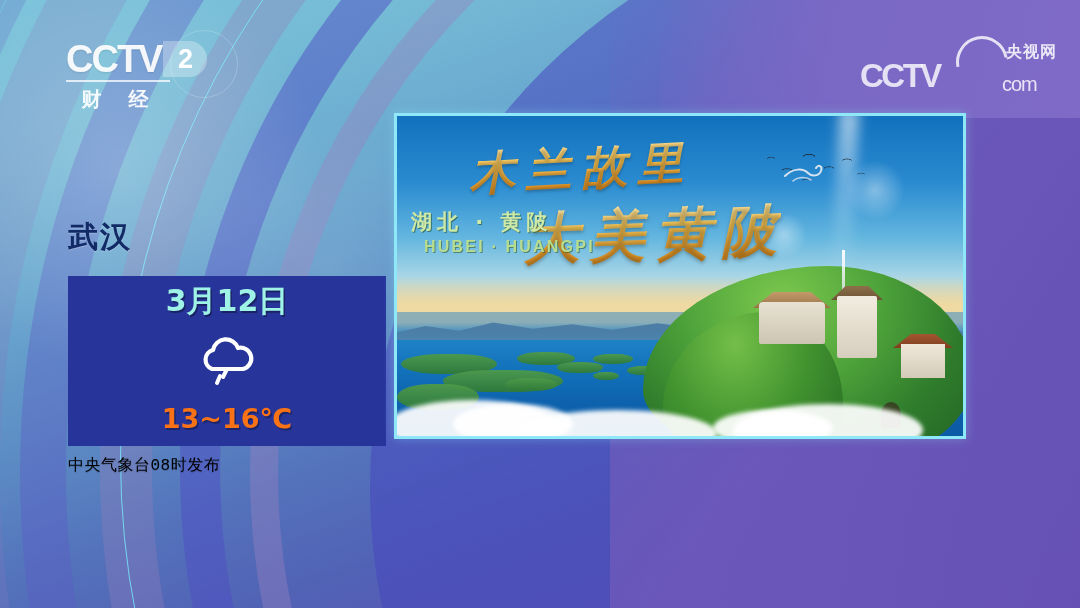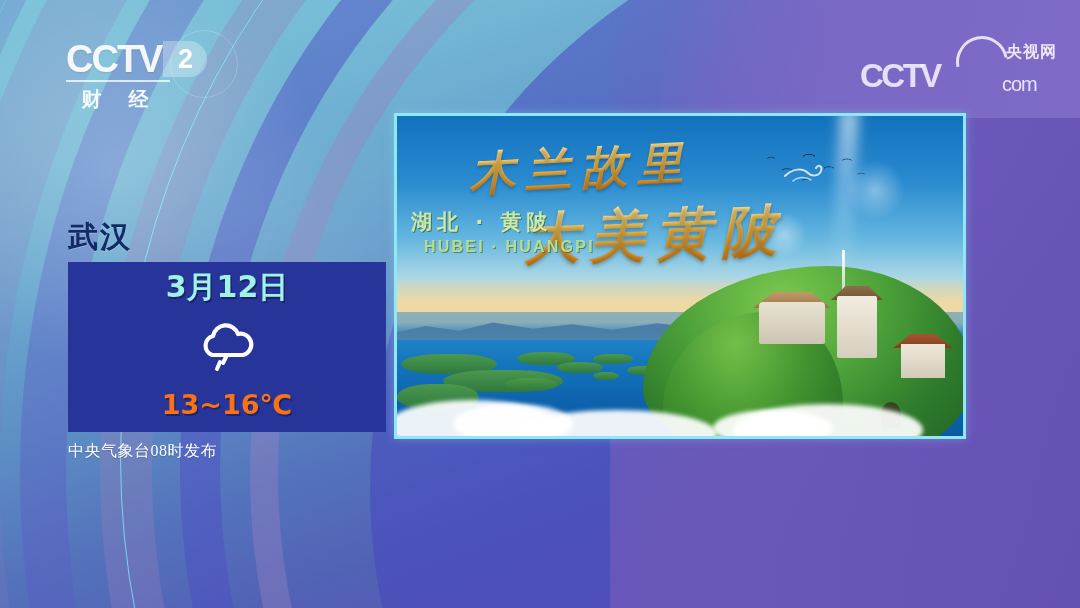--- a/index.html
+++ b/index.html
@@ -112,21 +112,21 @@
   .wm-com {
     position:absolute; left:142px; bottom:0px;
     font-size:20px; font-weight:400; letter-spacing:-1px;
     color:rgba(255,255,255,.82); line-height:1;
   }
 
   
   #weather-panel { position:absolute; left:68px; top:222px; width:318px; }
   #city-name {
     font-size:30px; font-weight:700; color:#122a66; line-height:1;
-    margin-bottom:10px; letter-spacing:2px;
+    margin-bottom:24px; letter-spacing:2px;
     font-family:"DejaVu Sans","Liberation Sans",sans-serif;
     text-shadow:0 1px 1px rgba(255,255,255,.25);
   }
   #forecast-cards { display:flex; width:318px; height:170px; }
   .fc-card {
     flex:1; background:#27359b;
     display:flex; flex-direction:column; align-items:center;
     justify-content:space-between; padding:10px 0 14px;
   }
   .fc-card.second { border-left:2px solid #63b7ea; }
@@ -136,22 +136,22 @@
     font-family:"DejaVu Sans","Liberation Sans",sans-serif;
     text-shadow:1.5px 1.5px 0 rgba(0,0,0,.35);
   }
   .fc-icon { width:62px; height:52px; position:relative; }
   .fc-temp {
     font-size:27px; font-weight:700; color:#f97316; line-height:1;
     font-family:"DejaVu Sans","Liberation Sans",sans-serif;
     text-shadow:1.5px 1.5px 0 rgba(0,0,0,.30);
   }
   #weather-source {
-    margin-top:9px; font-size:16px; color:#ffffff; letter-spacing:.5px;
-    font-family:Liberation Serif, serif;
+    margin-top:9px; font-size:16px; color:#000000; letter-spacing:.5px;
+    font-family:Liberation Mono, monospace;
     text-shadow:0 1px 1px rgba(0,0,0,.18);
   }
 
   
   #promo-banner {
     position:absolute; left:394px; top:113px; width:572px; height:326px;
     border:3px solid #8fe8f7;
     box-shadow:0 0 10px rgba(140,230,250,.35);
     overflow:hidden;
   }

